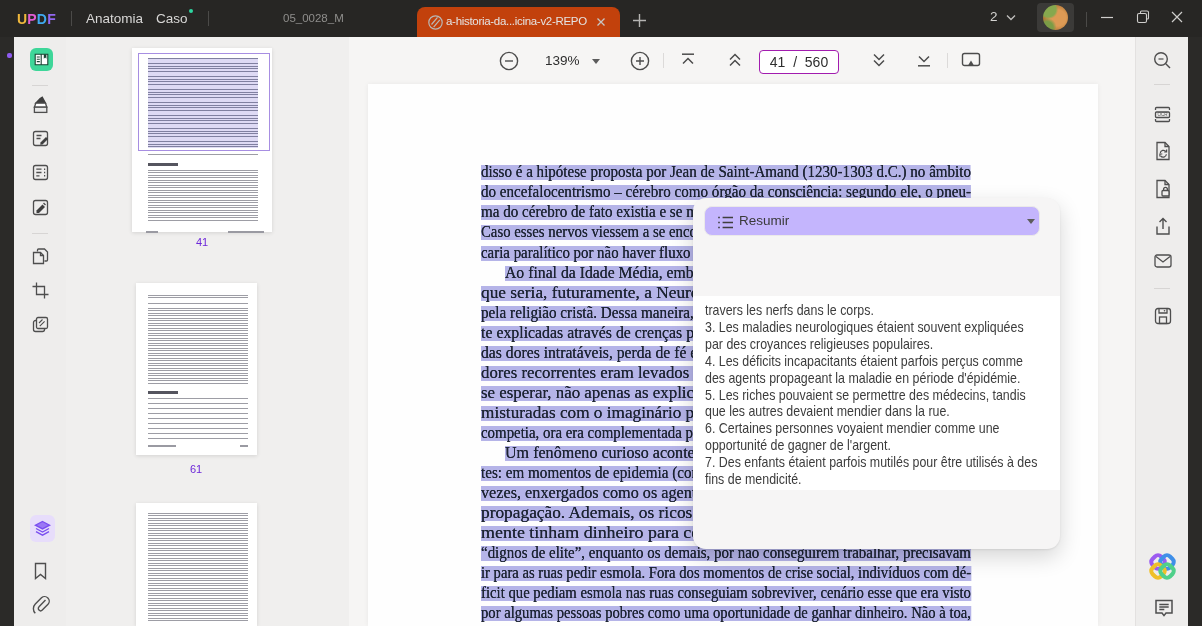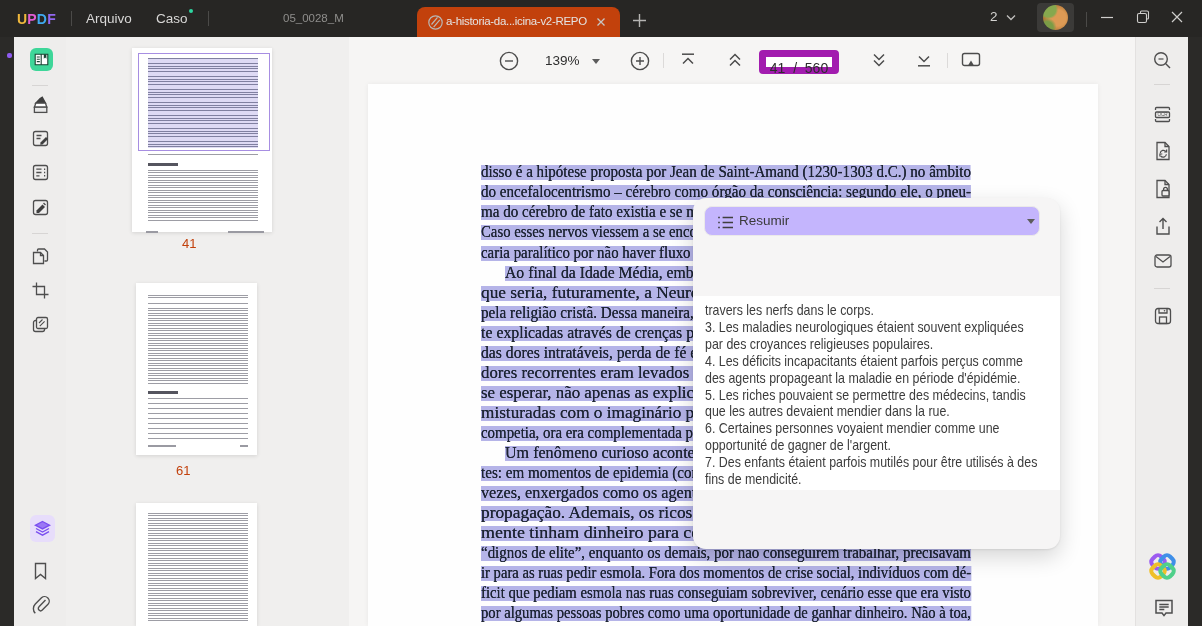--- a/index.html
+++ b/index.html
@@ -13,48 +13,48 @@
 .tabtxt{position:absolute;top:12px;font-size:11.5px;color:#8f8e8c}
 #atab{position:absolute;left:417px;top:7px;width:203px;height:30px;background:#c2410c;border-radius:8px 8px 0 0}
 #atab .t{position:absolute;left:29px;top:8px;font-size:11.5px;letter-spacing:-0.3px;color:#e4e3e2;white-space:nowrap}
 
 #lstrip{position:absolute;left:14px;top:37px;width:52px;height:589px;background:#eeedec}
 #rstrip{position:absolute;left:1135px;top:37px;width:53px;height:589px;background:#eeedec;border-left:1px solid #e3e1e0}
 .hdiv{position:absolute;width:16px;height:1px;background:#d7d5d4}
 
 #thumbs{position:absolute;left:66px;top:37px;width:283px;height:589px;background:#f0efee}
 .page{position:absolute;background:#fff;box-shadow:0 1px 4px rgba(0,0,0,.12)}
-.plabel{position:absolute;font-size:13px;color:#c2410c;text-align:left;width:40px}
+.plabel{position:absolute;font-size:11px;color:#6d28d9;text-align:center;width:40px}
 .tl{background-image:repeating-linear-gradient(#9d9da5 0px,#9d9da5 0.9px,transparent 0.9px,transparent 2.5px)}
 .tlp{background-color:#dedaf4;background-image:repeating-linear-gradient(#8080a0 0px,#8080a0 0.8px,#dedaf4 0.8px,#dedaf4 2.6px)}
 
 #canvas{position:absolute;left:349px;top:37px;width:786px;height:589px;background:#f6f5f4}
 .ticon{position:absolute;top:14px}
-#pagebox{position:absolute;left:410px;top:13px;width:80px;height:24px;background:#fff;border:7px solid #a21caf;border-radius:4px;font-size:14px;color:#2e2e2e;text-align:center;line-height:22px}
+#pagebox{position:absolute;left:410px;top:13px;width:80px;height:24px;background:#fff;border:1px solid #a21caf;border-radius:4px;font-size:14px;color:#2e2e2e;text-align:center;line-height:22px}
 
 #pdf{position:absolute;left:19px;top:47px;width:730px;height:542px;background:#fefefe;box-shadow:0 0 5px rgba(0,0,0,.06)}
 .dl{position:absolute;height:20px;line-height:20px;font-family:"Liberation Serif",serif;font-size:17.2px;color:#1d2433;white-space:nowrap;transform-origin:0 0;text-shadow:0 0 0.4px #1d2433;background:linear-gradient(transparent 3px,#b5b4e8 3px,#b5b4e8 17.6px,transparent 17.6px)}
 
 #popup{position:absolute;left:693px;top:198px;width:367px;height:351px;background:#f6f5f5;border-radius:13px;box-shadow:0 8px 22px rgba(0,0,0,.16),0 1px 2px rgba(0,0,0,.08)}
 #prow1{position:absolute;left:11px;top:8px;width:336px;height:30px;background:#c4b5fd;border:1px solid #ebe9e9;border-radius:8px}
 #prow1 .t{position:absolute;left:34px;top:6px;font-size:13.5px;color:#3a3a3a}
 #prow2{position:absolute;left:11px;top:54px;width:338px;height:30px;background:#fff;border-radius:14px;box-shadow:0 1px 3px rgba(0,0,0,.06)}
 #prow2 .t{position:absolute;left:17px;top:8px;font-size:12.5px;letter-spacing:-0.45px;color:#4c4c4c;white-space:nowrap}
 #pbody{position:absolute;left:0;top:98px;width:367px;height:194px;background:#fff}
 #pbody .fr{position:absolute;left:12px;top:6px;width:410px;font-size:14.6px;line-height:16.9px;color:#3c3c3c;transform:scaleX(0.85);transform-origin:0 0}
 #pfoot{position:absolute;left:0;top:292px;width:367px;height:59px;background:#f6f5f5;border-radius:0 0 13px 13px}
 #regen{position:absolute;left:248px;top:17px;width:97px;height:29px;background:#fff;border-radius:15px;box-shadow:0 1px 4px rgba(0,0,0,.12);font-size:13.5px;color:#3c3c3c}
 .caret{display:block;width:0;height:0;border-left:4.5px solid transparent;border-right:4.5px solid transparent;border-top:5.5px solid #5c5c5c}
 </style></head>
 <body>
 
 <div id="titlebar">
   <div class="logo"><span style="color:#efb73c">U</span><span style="color:#e05cd4">P</span><span style="color:#3fa9ef">D</span><span style="color:#9266f0">F</span></div>
   <div class="vsep" style="left:71px"></div>
-  <div class="menu" style="left:86px">Arquivo</div>
+  <div class="menu" style="left:86px">Anatomia</div>
   <div class="menu" style="left:156px">Caso</div>
   <div class="abs" style="left:189px;top:9px;width:4px;height:4px;border-radius:2px;background:#2ed6a1"></div>
   <div class="vsep" style="left:208px"></div>
   <div class="tabtxt" style="left:283px">05_0028_M</div>
   <div id="atab">
     <svg class="abs" style="left:10px;top:7px" width="17" height="17" viewBox="0 0 17 17" fill="none" stroke="#b9b8b6" stroke-width="1.2">
         <circle cx="8.5" cy="8.5" r="6.7"></circle>
         <path d="M4.5 10.5 L10.5 3.4 M6.6 13.2 L12.8 5.8"></path>
       </svg>
     <div class="t">a-historia-da...icina-v2-REPO</div>

